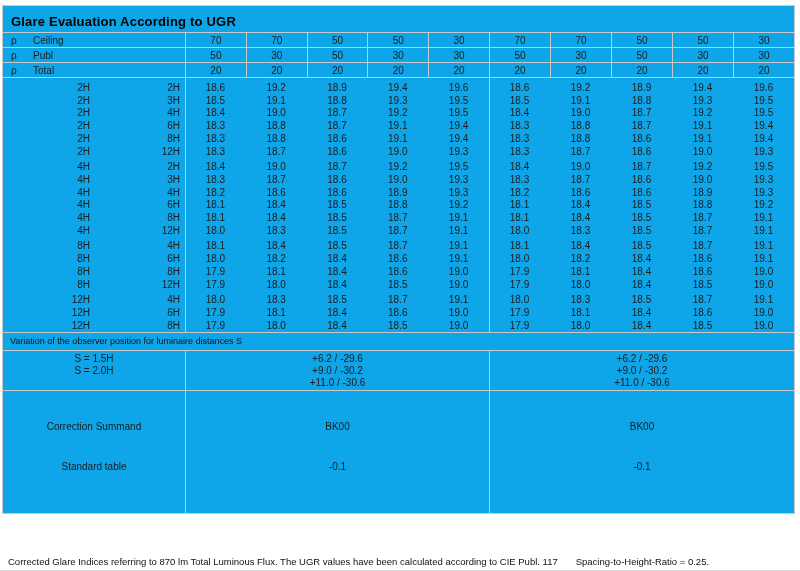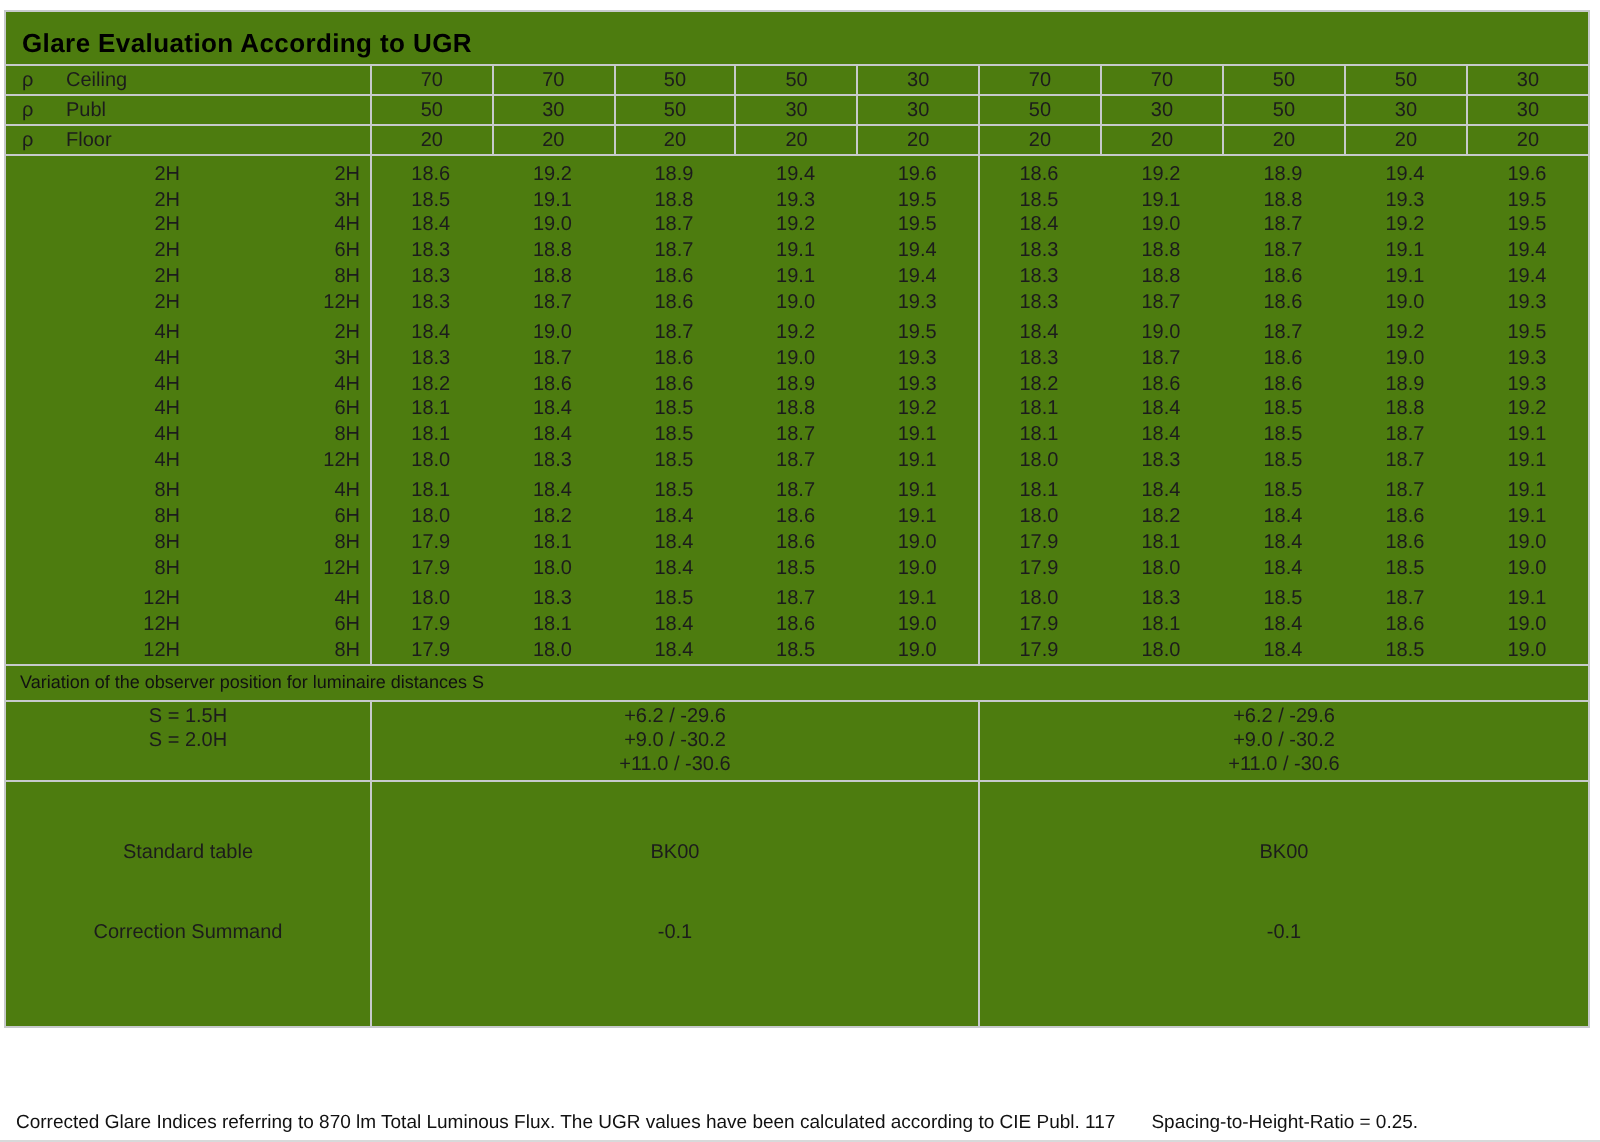--- a/index.html
+++ b/index.html
@@ -4,21 +4,21 @@
 <style>
   :root{ --line:#c7cacc; }
   *{box-sizing:border-box;margin:0;padding:0;}
   html,body{background:#fff;}
   body{
     width:800px;height:571px;position:relative;overflow:hidden;
     font-family:"Liberation Sans","DejaVu Sans",sans-serif;color:#1c1c1c;
   }
   .report{
     position:absolute;left:2px;top:5px;width:793px;
-    border:1px solid var(--line);background:#4d7c0f;
+    border:1px solid var(--line);background:#0ea5e9;
   }
   .title{
     height:27px;border-bottom:1px solid var(--line);
     padding:8px 0 0 8px;font-size:13px;font-weight:bold;color:#000;letter-spacing:.2px;
   }
   
   .rho-row{
     display:grid;grid-template-columns:182px repeat(5,60.8px) repeat(5,61px);
     height:15px;border-bottom:1px solid var(--line);font-size:10px;line-height:13px;
   }
@@ -85,21 +85,21 @@
         <div class="rc val">50</div>
         <div class="rc val">30</div>
         <div class="rc val">30</div>
         <div class="rc val">50</div>
         <div class="rc val">30</div>
         <div class="rc val">50</div>
         <div class="rc val">30</div>
         <div class="rc val">30</div>
       </div>
       <div class="rho-row">
-        <div class="rc lab"><span class="sym">ρ</span><span>Floor</span></div>
+        <div class="rc lab"><span class="sym">ρ</span><span>Total</span></div>
         <div class="rc val">20</div>
         <div class="rc val">20</div>
         <div class="rc val">20</div>
         <div class="rc val">20</div>
         <div class="rc val">20</div>
         <div class="rc val">20</div>
         <div class="rc val">20</div>
         <div class="rc val">20</div>
         <div class="rc val">20</div>
         <div class="rc val">20</div>
@@ -403,22 +403,22 @@
       </div>
     <div class="scol bl" id="sright">
         <div class="sline">+6.2 / -29.6</div>
         <div class="sline">+9.0 / -30.2</div>
         <div class="sline">+11.0 / -30.6</div>
       </div>
   </div>
 
   <div class="sum">
     <div class="sum-col">
+      <div>Correction Summand</div>
       <div>Standard table</div>
-      <div>Correction Summand</div>
     </div>
     <div class="sum-col bl">
       <div>BK00</div>
       <div>-0.1</div>
     </div>
     <div class="sum-col bl">
       <div>BK00</div>
       <div>-0.1</div>
     </div>
   </div>

